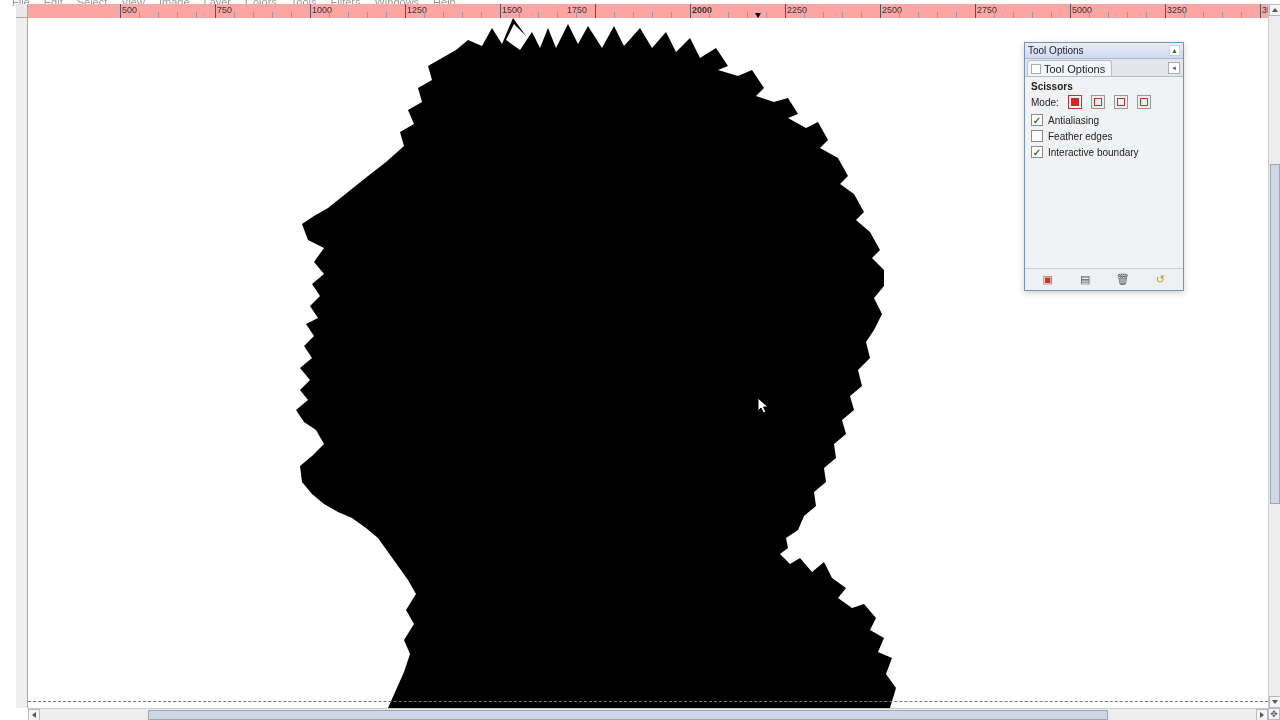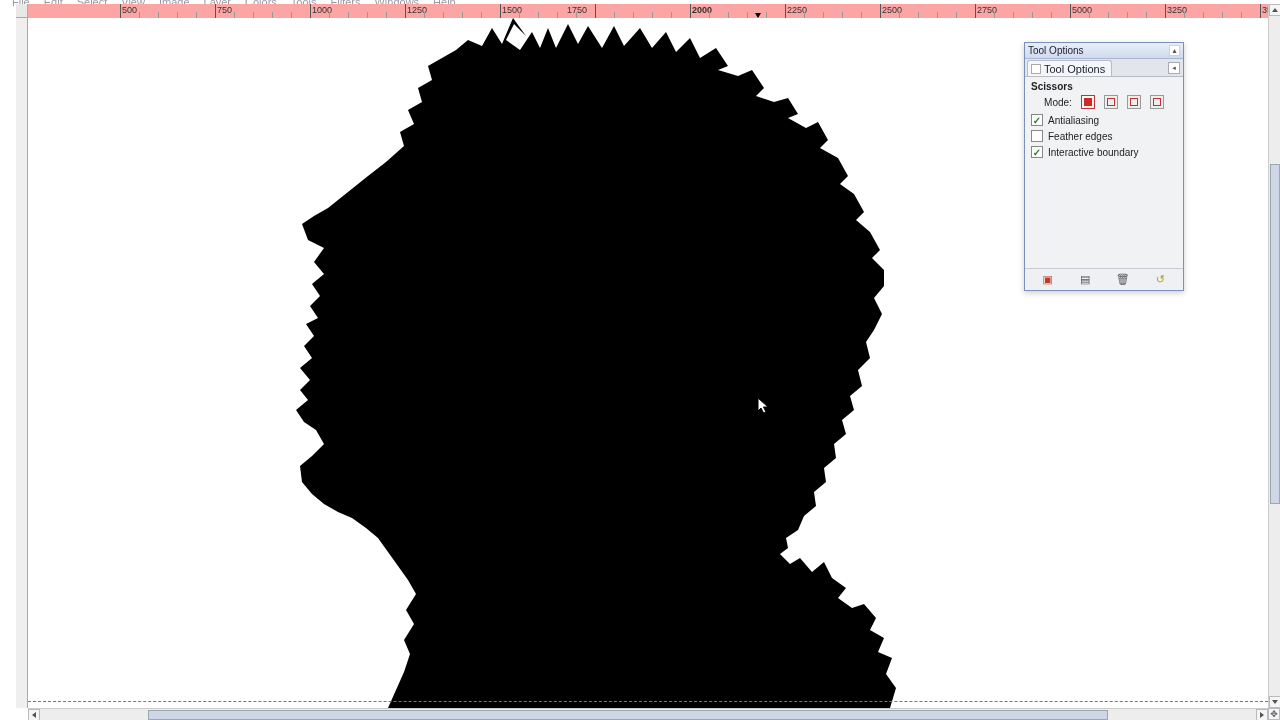--- a/index.html
+++ b/index.html
@@ -113,21 +113,21 @@
   }
   .panel .tab .tool-ico { width:10px;height:10px;border:1px solid #aaa;background:#fff; }
   .panel .tabrow .menu-btn {
     margin-left:auto; width:12px; height:12px; margin-right:3px; margin-bottom:2px;
     border:1px solid #aab; background:#fff;
     display:flex;align-items:center;justify-content:center;font-size:7px;color:#555;
   }
 
   .panel .body { padding:4px 6px 6px 6px; background:#f1f2f4; }
   .panel .toolname { font-weight:bold; font-size:10px; color:#222; margin-bottom:3px; }
-  .panel .mode-row { display:flex; align-items:center; gap:9px; margin-bottom:5px;justify-content:center; }
+  .panel .mode-row { display:flex; align-items:center; gap:9px; margin-bottom:5px; }
   .panel .mode-row .lbl { font-size:10px; color:#222; }
   .panel .mode-ico {
     width:14px; height:14px; border:1px solid #999; background:#eee;
     display:flex;align-items:center;justify-content:center;
   }
   .panel .mode-ico.active { border-color:#b33; background:#fff4f2; }
   .panel .mode-ico .sq { width:8px;height:8px;border:1px solid #b33; }
   .panel .mode-ico.active .sq { background:#d22; }
 
   .panel .check { display:flex; align-items:center; gap:5px; margin:4px 0; }

